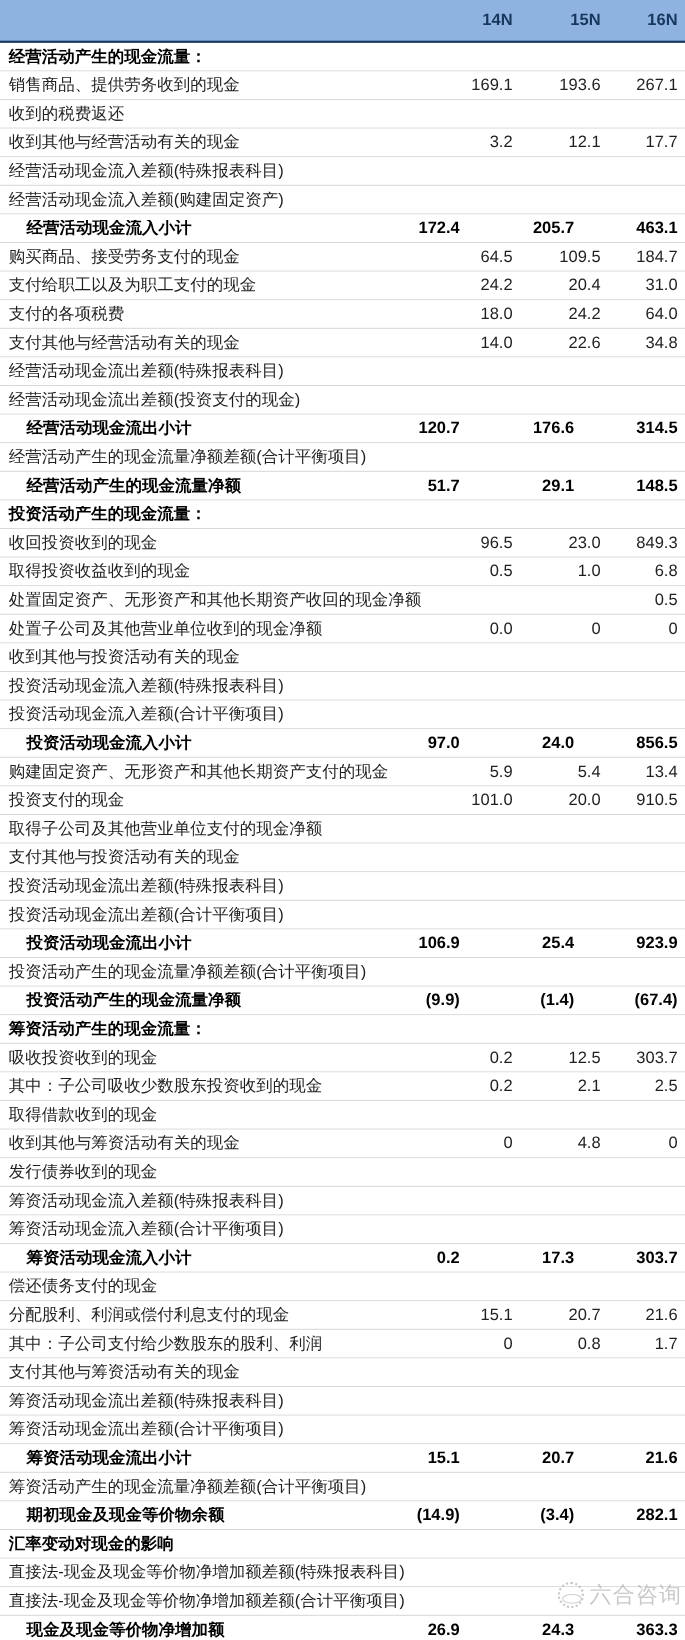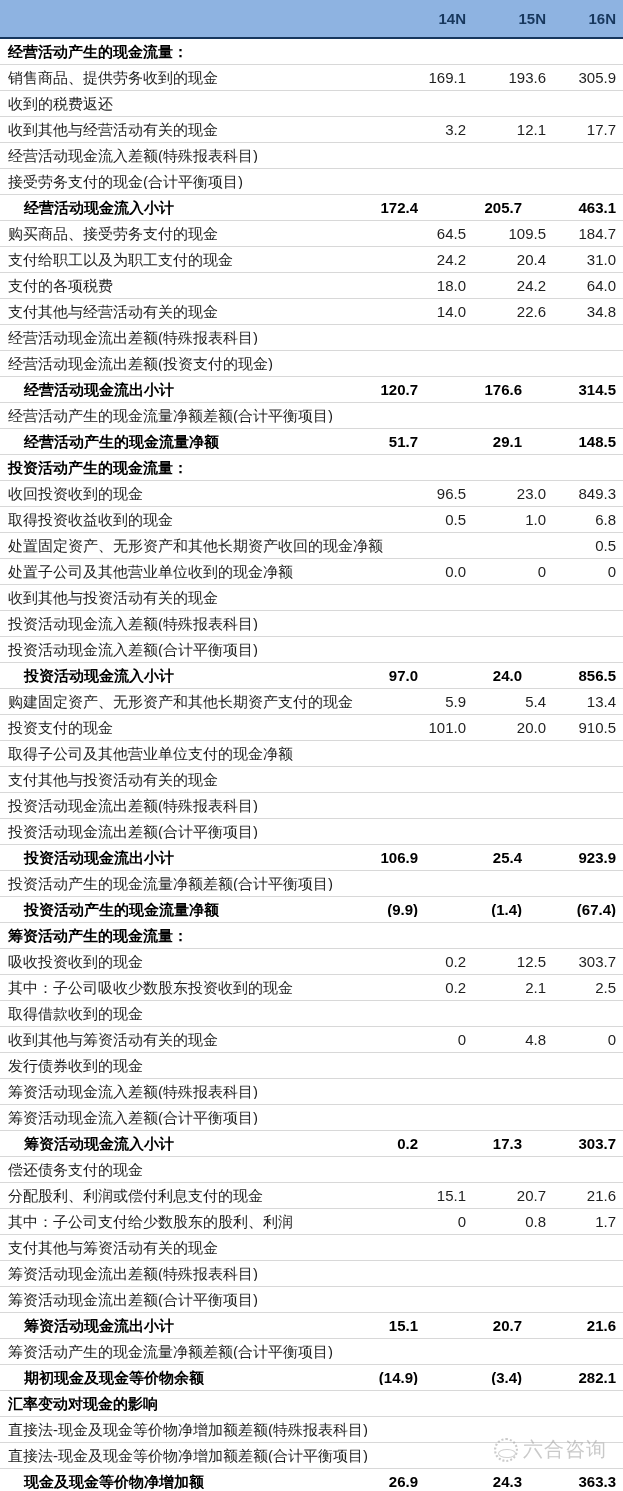--- a/index.html
+++ b/index.html
@@ -24,21 +24,21 @@
   .cell{white-space:nowrap;overflow:hidden;font-size:15px;line-height:1;}
   .cell.label{flex:1;padding-left:8px;}
   .cell.num{text-align:right;}
   .cell.num.c0{width:80px;}
   .cell.num.c1{width:80px;}
   .cell.num.c2{width:70px;padding-right:7px;}
   .row.section .cell.label{font-weight:700;color:#000;}
   .row.subtotal .cell{font-weight:700;color:#000;padding-left:24px;}
   .cell.neg{color:#cc1e1e;}
   .watermark{
-    position:absolute;right:16px;top:1436px;
+    position:absolute;right:3px;top:1436px;
     display:flex;align-items:center;gap:5px;
     color:#a9a9a9;opacity:.62;font-size:20px;letter-spacing:1px;
     pointer-events:none;z-index:5;
   }
   .wm-icon{
     display:inline-block;width:24px;height:24px;border-radius:50%;
     border:2px dotted #ababab;box-sizing:border-box;position:relative;
   }
   .wm-icon::after{
     content:"";position:absolute;left:2px;top:9px;width:16px;height:7px;
@@ -59,42 +59,42 @@
       <div class="row section">
         <div class="cell label">经营活动产生的现金流量：</div>
         <div class="cell num c0"></div>
         <div class="cell num c1"></div>
         <div class="cell num c2"></div>
       </div>
       <div class="row normal">
         <div class="cell label">销售商品、提供劳务收到的现金</div>
         <div class="cell num c0">169.1</div>
         <div class="cell num c1">193.6</div>
-        <div class="cell num c2">305.9</div>
+        <div class="cell num c2">267.1</div>
       </div>
       <div class="row normal">
         <div class="cell label">收到的税费返还</div>
         <div class="cell num c0"></div>
         <div class="cell num c1"></div>
         <div class="cell num c2"></div>
       </div>
       <div class="row normal">
         <div class="cell label">收到其他与经营活动有关的现金</div>
         <div class="cell num c0">3.2</div>
         <div class="cell num c1">12.1</div>
         <div class="cell num c2">17.7</div>
       </div>
       <div class="row normal">
         <div class="cell label">经营活动现金流入差额(特殊报表科目)</div>
         <div class="cell num c0"></div>
         <div class="cell num c1"></div>
         <div class="cell num c2"></div>
       </div>
       <div class="row normal">
-        <div class="cell label">接受劳务支付的现金(合计平衡项目)</div>
+        <div class="cell label">经营活动现金流入差额(购建固定资产)</div>
         <div class="cell num c0"></div>
         <div class="cell num c1"></div>
         <div class="cell num c2"></div>
       </div>
       <div class="row subtotal">
         <div class="cell label">经营活动现金流入小计</div>
         <div class="cell num c0">172.4</div>
         <div class="cell num c1">205.7</div>
         <div class="cell num c2">463.1</div>
       </div>

